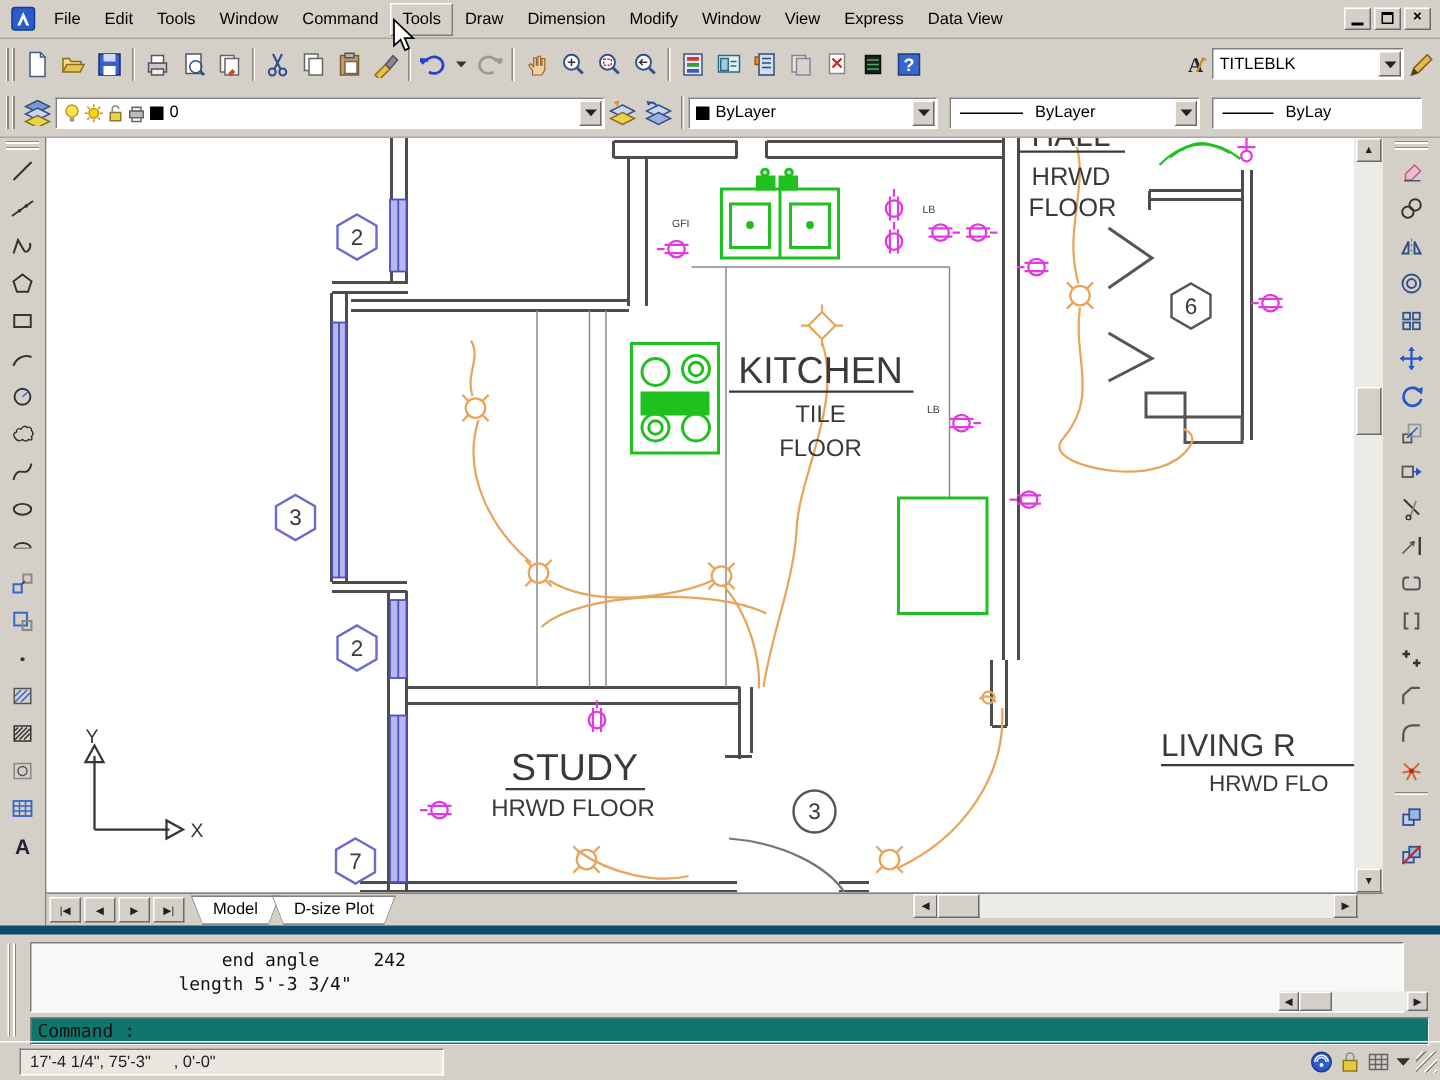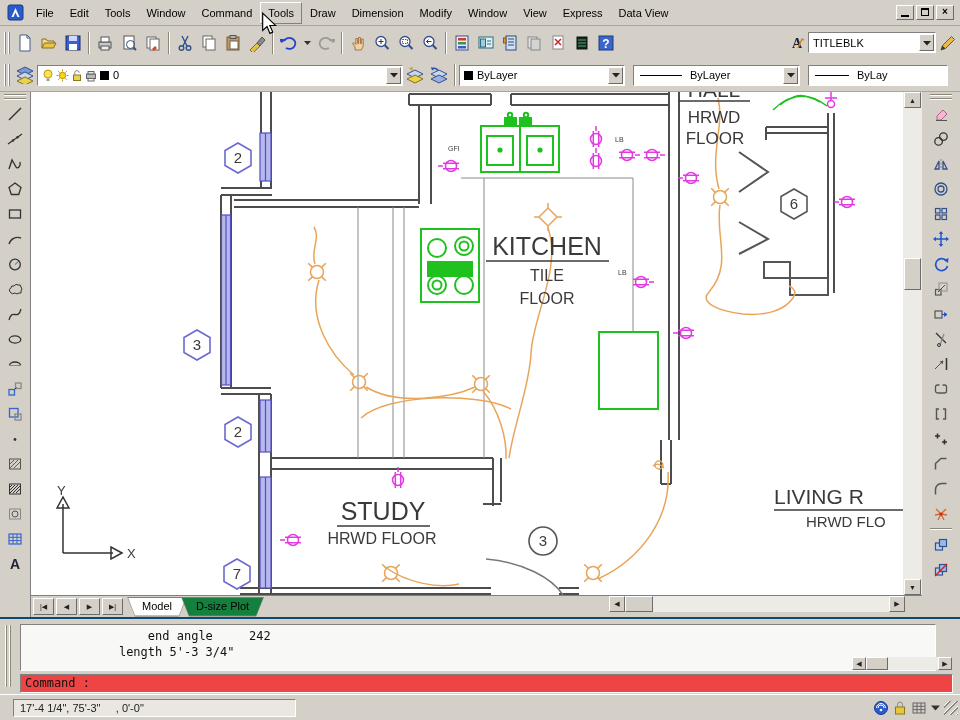--- a/index.html
+++ b/index.html
@@ -38,33 +38,33 @@
 #vscroll{position:absolute;left:872px;top:0;width:19px;height:503px;background:#ecebe5}
 .sbtn{background:#d4d0c8;border:1px solid;border-color:#fff #6b6b6b #6b6b6b #fff;color:#222;display:flex;align-items:center;justify-content:center;font-size:7px}
 #vs-up{position:absolute;left:1px;top:0;width:17px;height:16px}
 #vs-thumb{position:absolute;left:1px;top:166px;width:17px;height:32px;background:#d4d0c8;border:1px solid;border-color:#fff #6b6b6b #6b6b6b #fff}
 #vs-down{position:absolute;left:1px;top:487px;width:17px;height:16px}
 #tabrow{position:absolute;left:0;top:503px;width:891px;height:22px;background:#d4d0c8;border-top:1px solid #808080;display:flex;align-items:center}
 .navbtn{width:21px;height:17px;font-size:7px;margin-left:2px}
 .tabo{height:20px;background:#808080;clip-path:polygon(0 0,100% 0,calc(100% - 8px) 100%,8px 100%);margin-left:4px;flex:none}
 .tabi{height:18px;margin:1px 1px 0;padding:2px 14px 0;font-size:11px;clip-path:polygon(0 0,100% 0,calc(100% - 7px) 100%,7px 100%)}
 .tabi.active{background:#fff}
-.tabi.inactive{background:#15803d}
+.tabi.inactive{background:#ffffff}
 #hscroll{position:absolute;left:578px;top:504px;width:296px;height:16px;background:#ecebe5;display:flex;align-items:center}
 #hs-left{width:16px;height:16px}
 #hs-thumb{width:28px;height:16px;background:#d4d0c8;border:1px solid;border-color:#fff #6b6b6b #6b6b6b #fff}
 #hs-right{width:16px;height:16px;margin-left:auto}
 
-#cmdband{top:617px;height:77px;border-top:2px solid #0c4a6e}
+#cmdband{top:617px;height:77px;border-top:6px solid #0c4a6e}
 #cmdgrip{position:absolute;left:5px;top:6px;width:7px;height:62px;background:repeating-linear-gradient(90deg,#fff 0 1px,#8a877d 1px 2px,#d4d0c8 2px 4px)}
 #cmdhist{position:absolute;left:20px;top:5px;width:916px;height:47px;background:#f8f8f6;border:1px solid;border-color:#808080 #fff #fff #808080;font-family:"DejaVu Sans Mono",monospace;font-size:12px;line-height:16px;white-space:pre;padding:3px 4px;color:#111}
 #cmdhscroll{position:absolute;left:852px;top:38px;width:100px;height:13px;background:#ecebe5;display:flex}
 #cmdhscroll .sbtn{width:14px;height:13px}
 #cmdhscroll .th{width:22px;height:13px;background:#d4d0c8;border:1px solid;border-color:#fff #6b6b6b #6b6b6b #fff}
-#cmdline{position:absolute;left:20px;top:55px;width:933px;height:19px;background:#ef4444;border:1px solid;border-color:#808080 #fff #fff #808080;font-family:"DejaVu Sans Mono",monospace;font-size:12px;padding:1px 4px;white-space:pre;color:#111}
+#cmdline{position:absolute;left:20px;top:55px;width:933px;height:19px;background:#0f766e;border:1px solid;border-color:#808080 #fff #fff #808080;font-family:"DejaVu Sans Mono",monospace;font-size:12px;padding:1px 4px;white-space:pre;color:#111}
 
 #statusbar{top:694px;height:26px;border-top:1px solid #fff;display:flex;align-items:center}
 #coords{width:283px;height:18px;margin-left:13px;background:#e9e7df;border:1px solid;border-color:#808080 #fff #fff #808080;font-size:11px;padding:2px 6px;white-space:pre;color:#222}
 #stbtns{display:flex;margin-left:6px}
 .stbtn{font-size:10px;font-weight:bold;letter-spacing:.2px;color:#222;padding:3px 6px;margin-right:2px;border:1px solid;border-color:#fff #808080 #808080 #fff;background:#d4d0c8}
 .stbtn.pressed{border-color:#808080 #fff #fff #808080;background:#dedbd3}
 #sb-right{margin-left:auto;display:flex;align-items:center;gap:4px;padding-right:2px}
 #sb-grip{width:14px;height:14px;background:repeating-linear-gradient(135deg,transparent 0 3px,#fff 3px 4px,#8a877d 4px 5px)}
 
 .cad{font-family:"Liberation Sans",sans-serif;fill:#3a3a3a}

